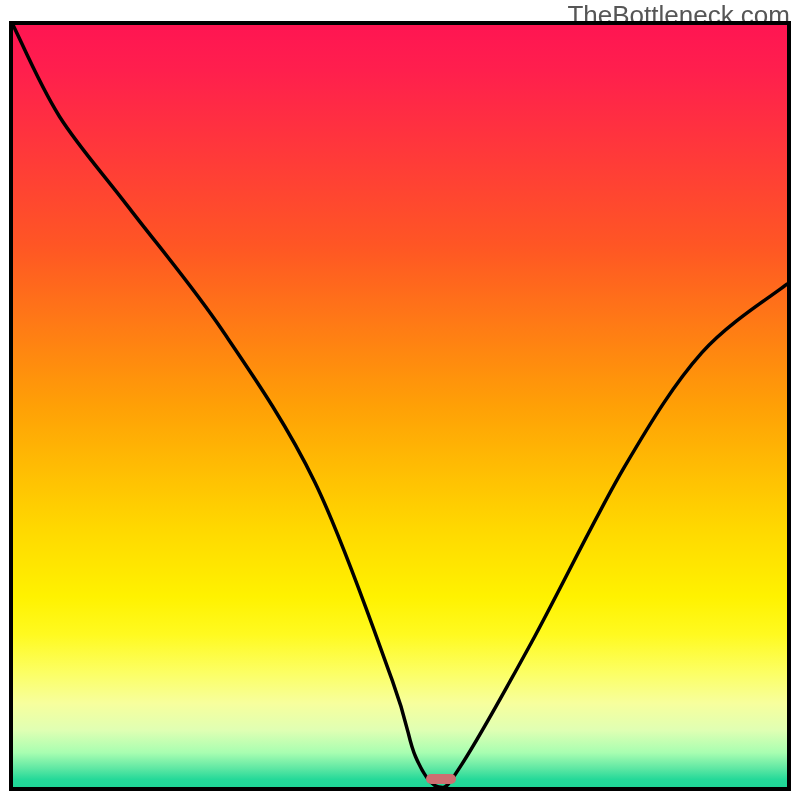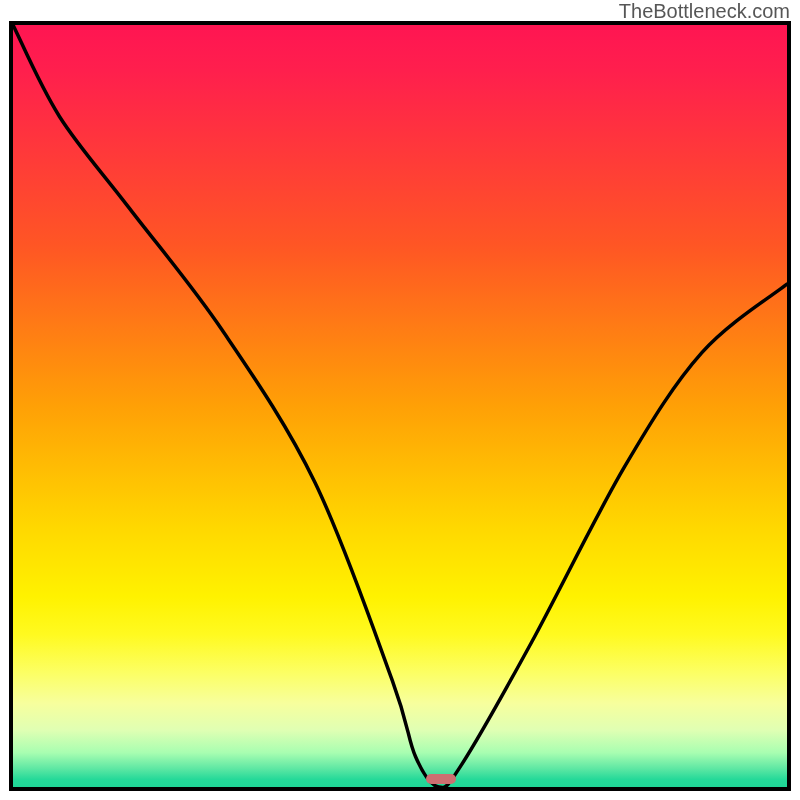--- a/index.html
+++ b/index.html
@@ -40,21 +40,21 @@
       #61e8a4 97.5%,
       #25d999 99%,
       #1fd596 100%
     );
   }
   .watermark {
     position: absolute;
     top: 0px;
     right: 10px;
     font-family: Arial, Helvetica, sans-serif;
-    font-size: 20px;
+    font-size: 26px;
     font-weight: 500;
     color: #565656;
     letter-spacing: 0px;
     text-align: center;
   }
   svg.curve {
     position: absolute;
     left: 0;
     top: 0;
     width: 100%;

